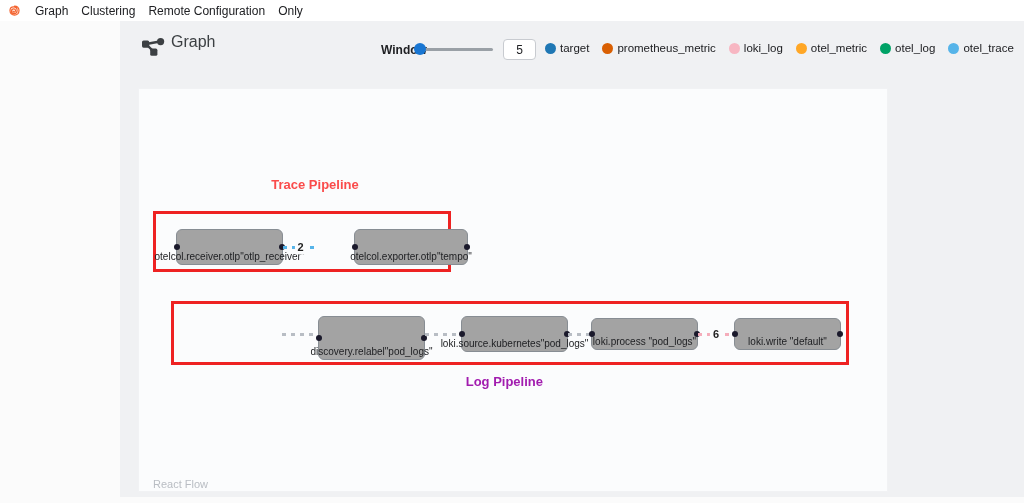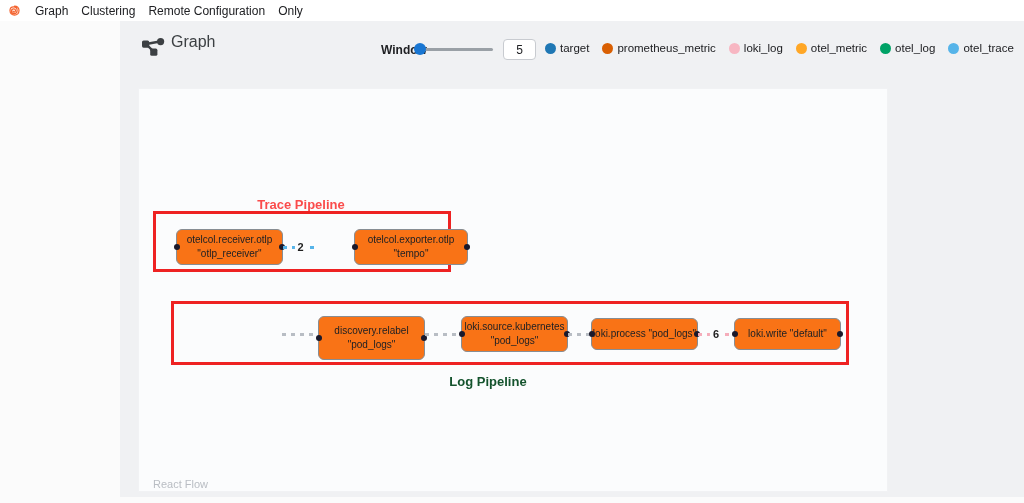--- a/index.html
+++ b/index.html
@@ -41,26 +41,26 @@
   
   .canvas{position:absolute;left:138px;top:88px;width:750px;height:404px;background:#fbfcfd;
           border:1px solid #f1f2f4;box-sizing:border-box;}
   .attribution{position:absolute;left:14px;top:389px;font-size:11px;color:#b9bdc3;}
 
   
   .anno-box{position:absolute;border:3px solid currentColor;box-sizing:border-box;}
   .trace-box{left:14px;top:122px;width:298px;height:61px;}
   .log-box{left:32px;top:212px;width:678px;height:64px;}
   .anno-label{position:absolute;width:110px;text-align:center;font-size:13px;font-weight:600;}
-  .trace-label{left:107px;top:88px;margin-top:20px;}
+  .trace-label{left:121px;top:88px;}
   .log-label{left:294px;top:285px;}
 
   
-  .node{position:absolute;display:flex;flex-direction:column;justify-content:center;align-items:center;
-        background:#f97316;border:1px solid #878d93;border-radius:6px;font-size:10px;color:#202124;
+  .node{position:absolute;display:flex;flex-direction:row;justify-content:center;align-items:flex-end;
+        background:#a3a3a3;border:1px solid #878d93;border-radius:6px;font-size:10px;color:#202124;
         line-height:1.45;box-sizing:border-box;cursor:pointer;}
   .node span.nl{white-space:nowrap;display:block;}
   .handle{position:absolute;width:6px;height:6px;border-radius:50%;background:#1a192b;top:50%;margin-top:-3px;}
   .hl{left:-3px;} .hr{right:-3px;}
   .nA{left:37px;top:140px;width:107px;height:36px;}
   .nB{left:179px;top:140px;width:114px;height:36px;margin-left:36px;}
   .n1{left:39px;top:227px;width:104px;height:36px;}
   .n2{left:179px;top:227px;width:107px;height:44px;}
   .n3{left:322px;top:227px;width:107px;height:36px;}
   .n4{left:452px;top:229px;width:107px;height:32px;}
@@ -160,21 +160,21 @@
       <span class="edge-label">2</span>
     </div>
     <div class="node nB">
       <span class="handle hl"></span>
       <span class="nl">otelcol.exporter.otlp</span>
       <span class="nl">"tempo"</span>
       <span class="handle hr"></span>
     </div>
 
     <div class="anno-box log-box" style="color: rgb(238, 34, 34);"></div>
-    <div class="anno-label log-label" style="color: #14532d;">Log Pipeline</div>
+    <div class="anno-label log-label" style="color: #a21caf; text-align: right;">Log Pipeline</div>
 
     <div class="edge e1" style="color: rgb(184, 189, 196);"></div>
     <div class="node n2">
       <span class="handle hl"></span>
       <span class="nl">discovery.relabel</span>
       <span class="nl">"pod_logs"</span>
       <span class="handle hr"></span>
     </div>
     <div class="edge e2" style="color: rgb(184, 189, 196);"></div>
     <div class="node n3">

